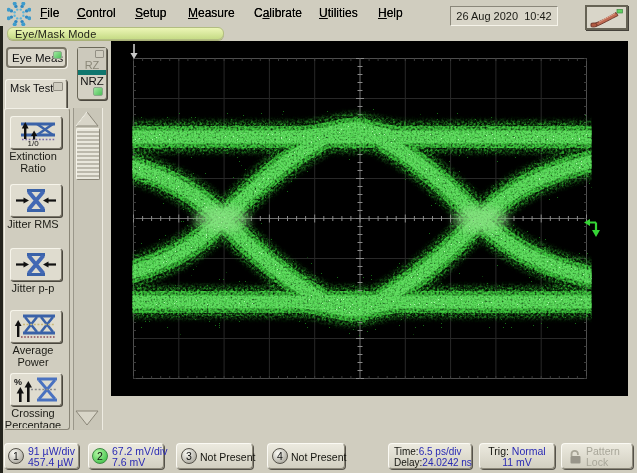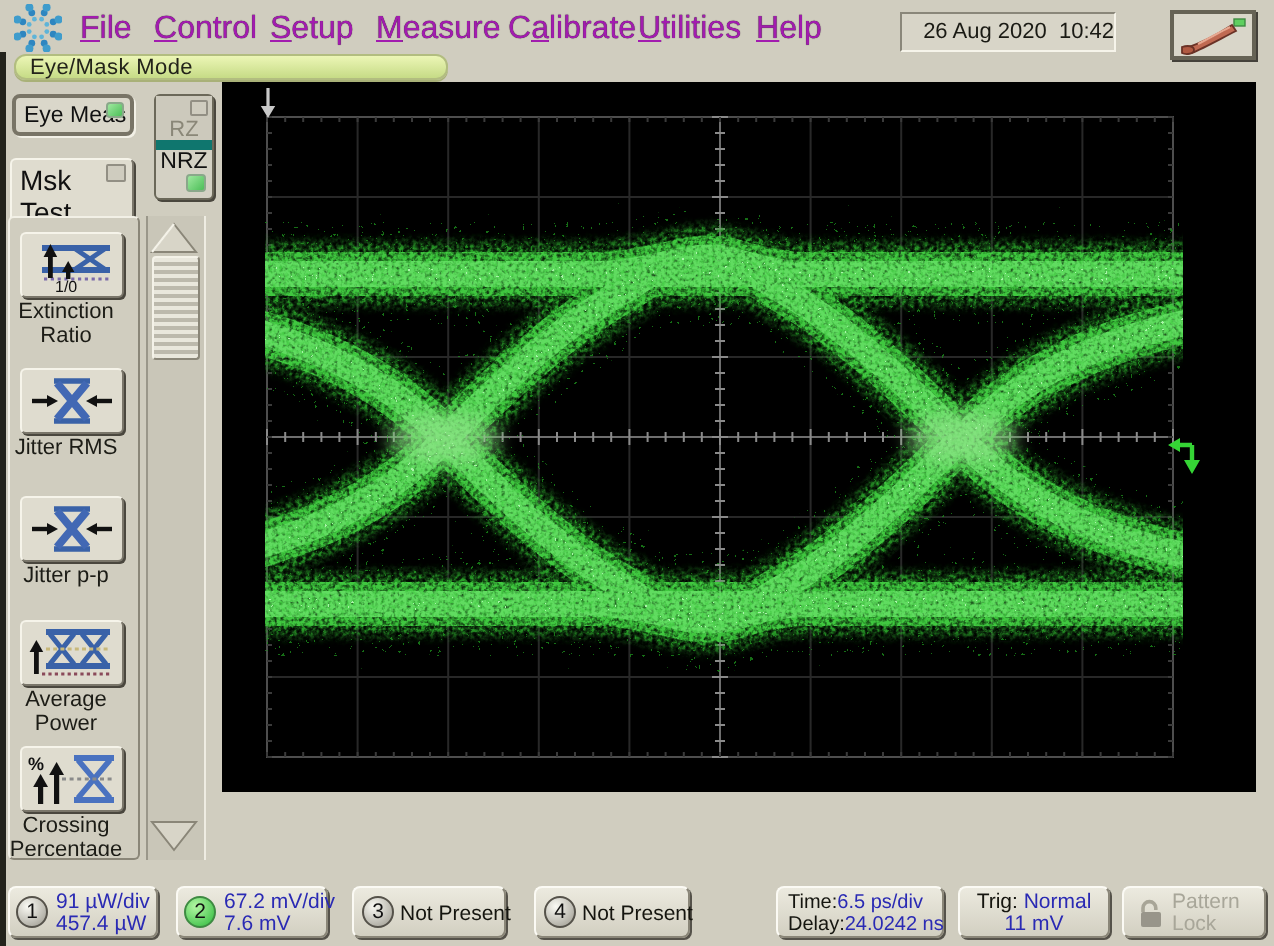--- a/index.html
+++ b/index.html
@@ -1,16 +1,16 @@
 <!DOCTYPE html>
 <html><head><meta charset="utf-8"><style>
 html,body{margin:0;padding:0;}
 body{width:637px;height:473px;background:#d0cdbf;font-family:"Liberation Sans",sans-serif;overflow:hidden;position:relative;}
 .abs{position:absolute;}
-.menu{font-size:16px;color:#a21caf;top:6px;text-shadow:0 0 .4px #15150f;}
+.menu{font-size:12px;color:#000000;top:6px;text-shadow:0 0 .4px #15150f;}
 #pill{left:7px;top:27px;width:217px;height:13px;border-radius:6px;background:linear-gradient(#ecf6b6,#c6db86);border:1px solid #b2bd80;box-shadow:0 1px 0 #a9b178;font-size:11px;color:#23231a;line-height:12px;padding-left:7px;letter-spacing:.2px;box-sizing:border-box;}
 #lstrip{left:0;top:26px;width:3px;height:447px;background:#23231c;}
 .btn3d{background:#dfdccf;border-radius:3px;border-top:1px solid #f6f4ea;border-left:1px solid #f6f4ea;border-right:1px solid #7a766a;border-bottom:1px solid #7a766a;box-shadow:1px 1px 0 #4a473e;box-sizing:border-box;}
 .btnsunk{background:#dad7ca;border-radius:4px;border:2px solid #787466;box-shadow:1px 1px 0 #f2f0e6;box-sizing:border-box;}
 .led{position:absolute;width:8px;height:7px;border-radius:2px;}
 .ledg{background:linear-gradient(135deg,#9fe89f,#4cbf58);border:1px solid #8aa88a;}
 .ledo{background:#cfccbf;border:1px solid #928f84;border-radius:1px;}
 #screen{left:111px;top:41px;width:517px;height:355px;background:#000;}
 .bb{position:absolute;top:443px;height:26px;background:linear-gradient(#eceadf,#d2cfc1);border-radius:4px;border-top:1px solid #fbfaf4;border-left:1px solid #fbfaf4;border-right:1px solid #8a8678;border-bottom:1px solid #8a8678;box-shadow:1px 1px 0 #55524a;box-sizing:border-box;white-space:nowrap;}
 .badge{position:absolute;top:4px;width:16px;height:16px;border-radius:50%;border:1px solid #55524a;background:radial-gradient(circle at 35% 30%,#fafaf4,#9a978c);font-size:10.5px;color:#111;text-align:center;line-height:15px;box-sizing:border-box;}
@@ -46,33 +46,33 @@
     <circle cx="19.6" cy="8.9" r="1.7" fill="#2e86c0"></circle>
     <circle cx="22.3" cy="7.7" r="2.0" fill="#3f9ccc"></circle>
   </svg>
 <div class="abs menu" style="left:40px"><u>F</u>ile</div>
 <div class="abs menu" style="left:77px"><u>C</u>ontrol</div>
 <div class="abs menu" style="left:135px"><u>S</u>etup</div>
 <div class="abs menu" style="left:188px"><u>M</u>easure</div>
 <div class="abs menu" style="left:254px">C<u>a</u>librate</div>
 <div class="abs menu" style="left:319px"><u>U</u>tilities</div>
 <div class="abs menu" style="left:378px"><u>H</u>elp</div>
-<div class="abs" style="left:450px;top:6px;width:108px;height:20px;background:#d8d5c8;border-top:1px solid #8a877a;border-left:1px solid #8a877a;border-right:1px solid #f6f4ea;border-bottom:1px solid #f6f4ea;font-size:11px;color:#1a1a14;text-align:right;line-height:19px;box-sizing:border-box;">26 Aug 2020&nbsp;&nbsp;10:42</div>
+<div class="abs" style="left:450px;top:6px;width:108px;height:20px;background:#d8d5c8;border-top:1px solid #8a877a;border-left:1px solid #8a877a;border-right:1px solid #f6f4ea;border-bottom:1px solid #f6f4ea;font-size:11px;color:#1a1a14;text-align:center;line-height:19px;box-sizing:border-box;">26 Aug 2020&nbsp;&nbsp;10:42</div>
 <div class="abs" style="left:585px;top:5px;width:43px;height:25px;background:#d9d6c9;border:2px solid #666355;box-shadow:1px 1px 0 #44413a;box-sizing:border-box;">
 <svg width="39" height="21" viewBox="0 0 39 21">
 <rect x="30" y="2.5" width="5.5" height="3.5" fill="#5fcf5f" stroke="#3e8a42" stroke-width=".7"></rect>
 <path d="M6,17 C12,15 22,10 29,5.5 L31,8.5 C24,12 15,17 9,19.5 Z" fill="#c06a52" stroke="#6a3226" stroke-width=".9"></path>
 <path d="M4,16.5 C7,15.5 10,16 10,18 C10,20 6,20.5 4,19.5 Z" fill="#b05a42" stroke="#6a3226" stroke-width=".9"></path>
 <path d="M12,15 C17,12.5 23,9 28,6.5" fill="none" stroke="#e8a890" stroke-width="1"></path>
 </svg>
 </div>
 <div id="pill" class="abs">Eye/Mask Mode</div>
 <div id="lstrip" class="abs"></div>
 <div class="abs btnsunk" style="left:6px;top:47px;width:61px;height:21px;font-size:11.5px;color:#111;text-align:left;padding:3px 0 0 4px;">Eye Meas<span class="led ledg" style="right:3px;top:2px;width:7px;height:6px;"></span></div>
-<div class="abs btn3d" style="left:5px;top:79px;width:62px;height:36px;font-size:14px;color:#111;padding:2px 11px 0 4px;">Msk Test<span class="led ledo" style="right:3px;top:2px"></span></div>
+<div class="abs btn3d" style="left:5px;top:79px;width:62px;height:36px;font-size:11px;color:#111;padding:2px 11px 0 4px;">Msk Test<span class="led ledo" style="right:3px;top:2px"></span></div>
 <div class="abs" style="left:77px;top:47px;width:28px;height:51px;border:1px solid #6b6859;border-radius:3px;background:#d4d1c4;box-shadow:1px 1px 0 #4a473e;">
 <div class="abs" style="left:0;top:0;width:28px;height:27px;background:#ccc9bc;border-bottom:5px solid #0f766e;font-size:11px;color:#8a8778;text-align:center;padding-top:11px;box-sizing:border-box;">RZ</div>
 <span class="led ledo" style="right:2px;top:2px;width:7px;height:6px;"></span>
 <div class="abs" style="left:0;top:27px;width:28px;height:24px;font-size:11.5px;color:#111;text-align:center;">NRZ</div>
 <span class="led ledg" style="right:3px;top:39px;width:8px;height:7px;"></span>
 </div>
 <div class="abs" style="left:4px;top:108px;width:64px;height:320px;border-top:1px solid #f2f0e6;border-left:1px solid #f2f0e6;border-right:1px solid #8a8678;border-bottom:1px solid #8a8678;border-radius:3px;background:#d0cdbf;"></div>
 <div class="abs btn3d" style="left:10px;top:116px;width:52px;height:33px;"></div>
 <svg class="abs" style="left:13px;top:119px" width="46" height="27" viewBox="0 0 46 27">
 <g stroke="#3a62a8" stroke-width="3" fill="none">

